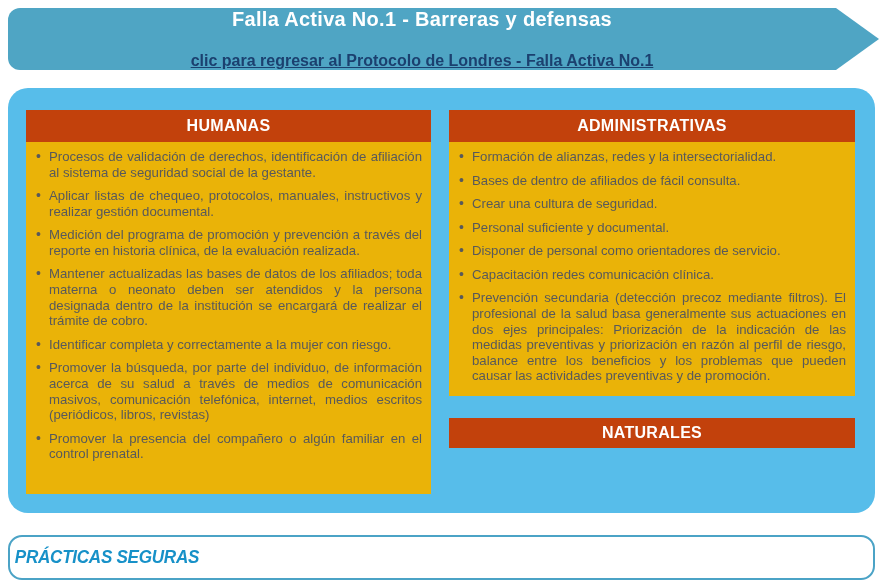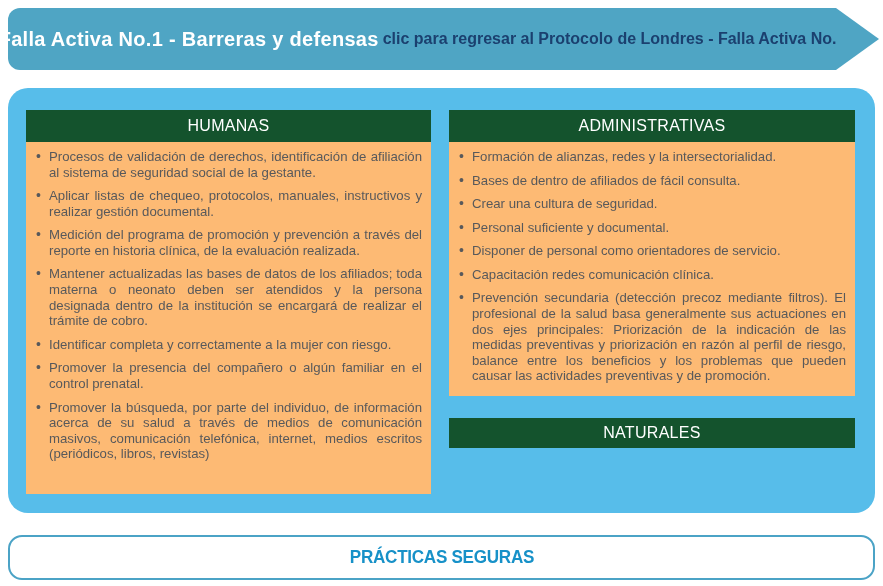--- a/index.html
+++ b/index.html
@@ -10,63 +10,63 @@
     position:relative;
     overflow:hidden;
   }
 
   
   .banner {
     position:absolute; top:8px; left:8px;
     width:828px; height:62px;
     background:#4FA5C4;
     border-radius:12px 0 0 12px;
-    display:flex; flex-direction:row;
-    align-items:center; justify-content:center;
+    display:flex; flex-direction:column;
+    align-items:center; justify-content:space-between;
     gap:4px;
   }
   .banner::after {
     content:""; position:absolute; left:100%; top:0;
     width:0; height:0;
     border-top:31px solid transparent;
     border-bottom:31px solid transparent;
     border-left:43px solid #4FA5C4;
   }
   .banner-title {
     color:#ffffff; font-size:20px; font-weight:bold; letter-spacing:0.3px;
     white-space:nowrap;
   }
   .banner-link {
     color:#1B406F; font-size:16px; font-weight:bold;
-    cursor:pointer; white-space:nowrap;
+    text-decoration:underline; cursor:pointer; white-space:nowrap;
   }
 
   
   .container {
     position:absolute; top:88px; left:8px;
     width:867px; height:425px;
     background:#57BDEA;
     border-radius:20px;
     padding:22px 20px 19px 18px;
     display:flex; gap:18px;
   }
   .col { display:flex; flex-direction:column; }
   .col-left  { width:405px; }
   .col-right { width:406px; }
 
   .panel { display:flex; flex-direction:column; }
   .panel-header {
-    height:32px; background:#14532d;
-    color:#ffffff; font-weight:normal; font-size:16px; letter-spacing:0.3px;
+    height:32px; background:#c2410c;
+    color:#ffffff; font-weight:bold; font-size:16px; letter-spacing:0.3px;
     display:flex; align-items:center; justify-content:center;
     flex:0 0 auto;
   }
   .panel-header.small { height:30px; }
   .panel-body {
-    background:#fdba74;
+    background:#eab308;
     padding:7px 9px 10px 9px;
   }
   .panel-left .panel-body { height:352px; }
   .panel-admin .panel-body { height:254px; }
   .panel-nat { margin-top:22px; }
   .panel-nat .panel-body { height:46px; }
 
   ul.bullets { list-style:none; }
   ul.bullets li {
     position:relative;
@@ -83,21 +83,21 @@
     color:#58595B; font-size:14px;
   }
 
   
   .footer-box {
     position:absolute; top:535px; left:8px;
     width:867px; height:45px;
     background:#ffffff;
     border:2px solid #4BA3C6;
     border-radius:14px;
-    display:flex; align-items:center; justify-content:center;
+    display:flex; align-items:center; font-style:italic;
   }
   .footer-label {
     color:#1791C8; font-weight:bold; font-size:18px; letter-spacing:-0.3px;
     transform:scaleX(0.95);
   }
 </style>
 </head>
 <body>
 
 <div class="banner">
@@ -110,22 +110,22 @@
   <div class="col col-left">
     <div class="panel panel-left">
       <div class="panel-header">HUMANAS</div>
       <div class="panel-body">
         <ul class="bullets">
           <li>Procesos de validación de derechos, identificación de afiliación al sistema de seguridad social de la gestante.</li>
           <li>Aplicar listas de chequeo, protocolos, manuales, instructivos y realizar gestión documental.</li>
           <li>Medición del programa de promoción y prevención a través del reporte en historia clínica, de la evaluación realizada.</li>
           <li>Mantener actualizadas las bases de datos de los afiliados; toda materna o neonato deben ser atendidos y la persona designada dentro de la institución se encargará de realizar el trámite de cobro.</li>
           <li>Identificar completa y correctamente a la mujer con riesgo.</li>
+          <li>Promover la búsqueda, por parte del individuo, de información acerca de su salud a través de medios de comunicación masivos, comunicación telefónica, internet, medios escritos (periódicos, libros, revistas)</li>
           <li>Promover la presencia del compañero o algún familiar en el control prenatal.</li>
-          <li>Promover la búsqueda, por parte del individuo, de información acerca de su salud a través de medios de comunicación masivos, comunicación telefónica, internet, medios escritos (periódicos, libros, revistas)</li>
         </ul>
       </div>
     </div>
   </div>
 
   <div class="col col-right">
     <div class="panel panel-admin">
       <div class="panel-header">ADMINISTRATIVAS</div>
       <div class="panel-body">
         <ul class="bullets">

